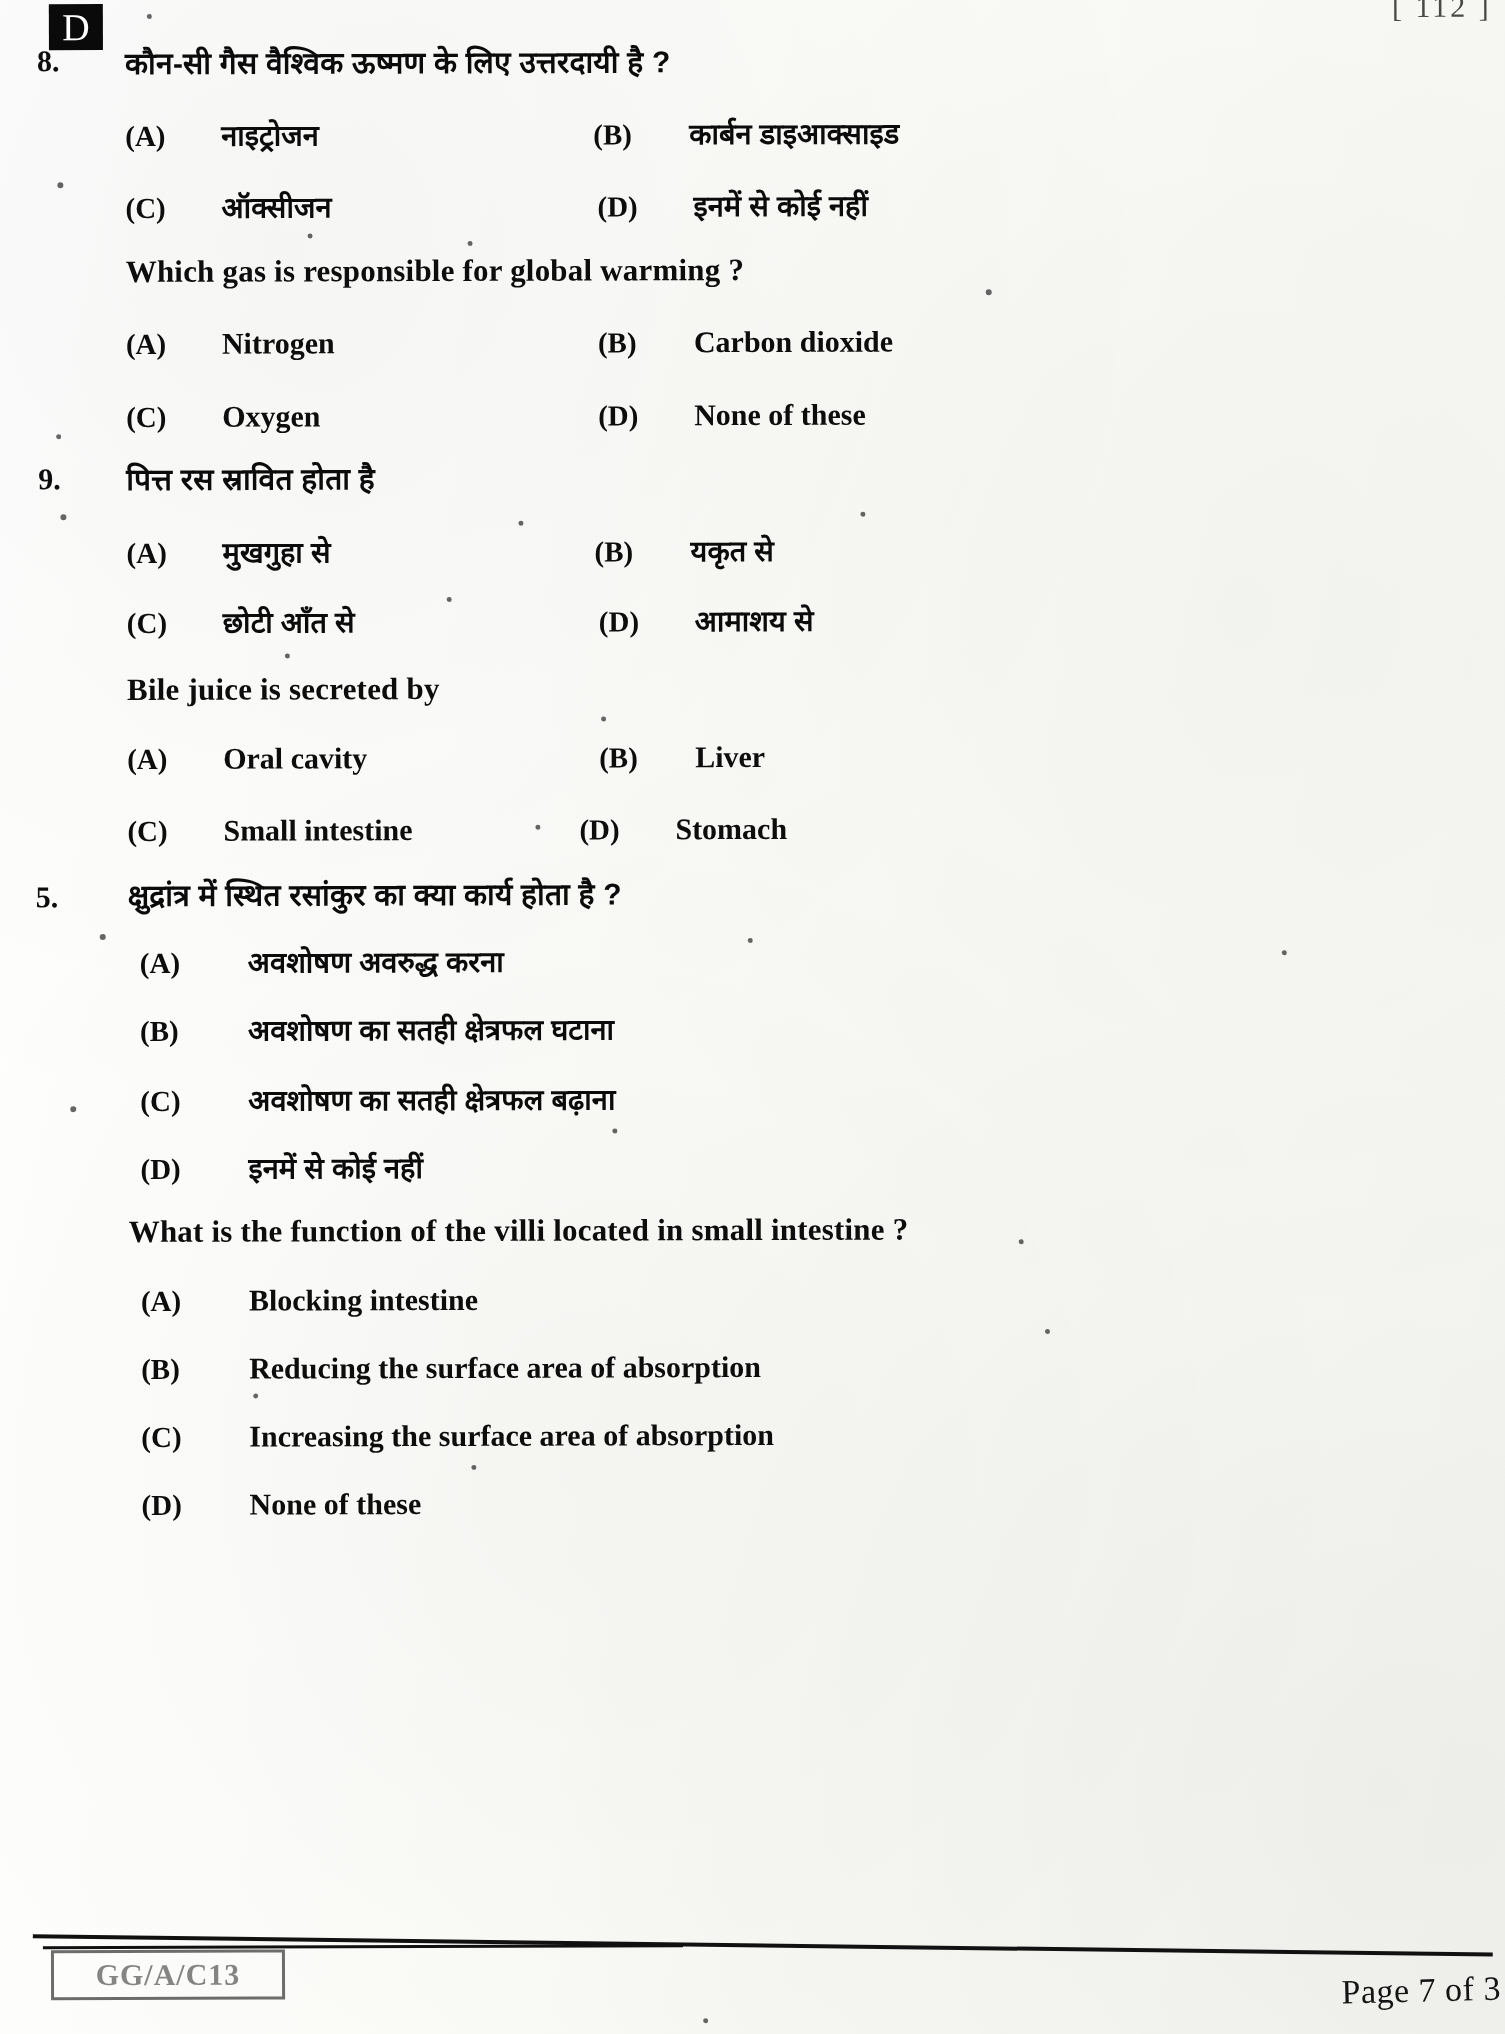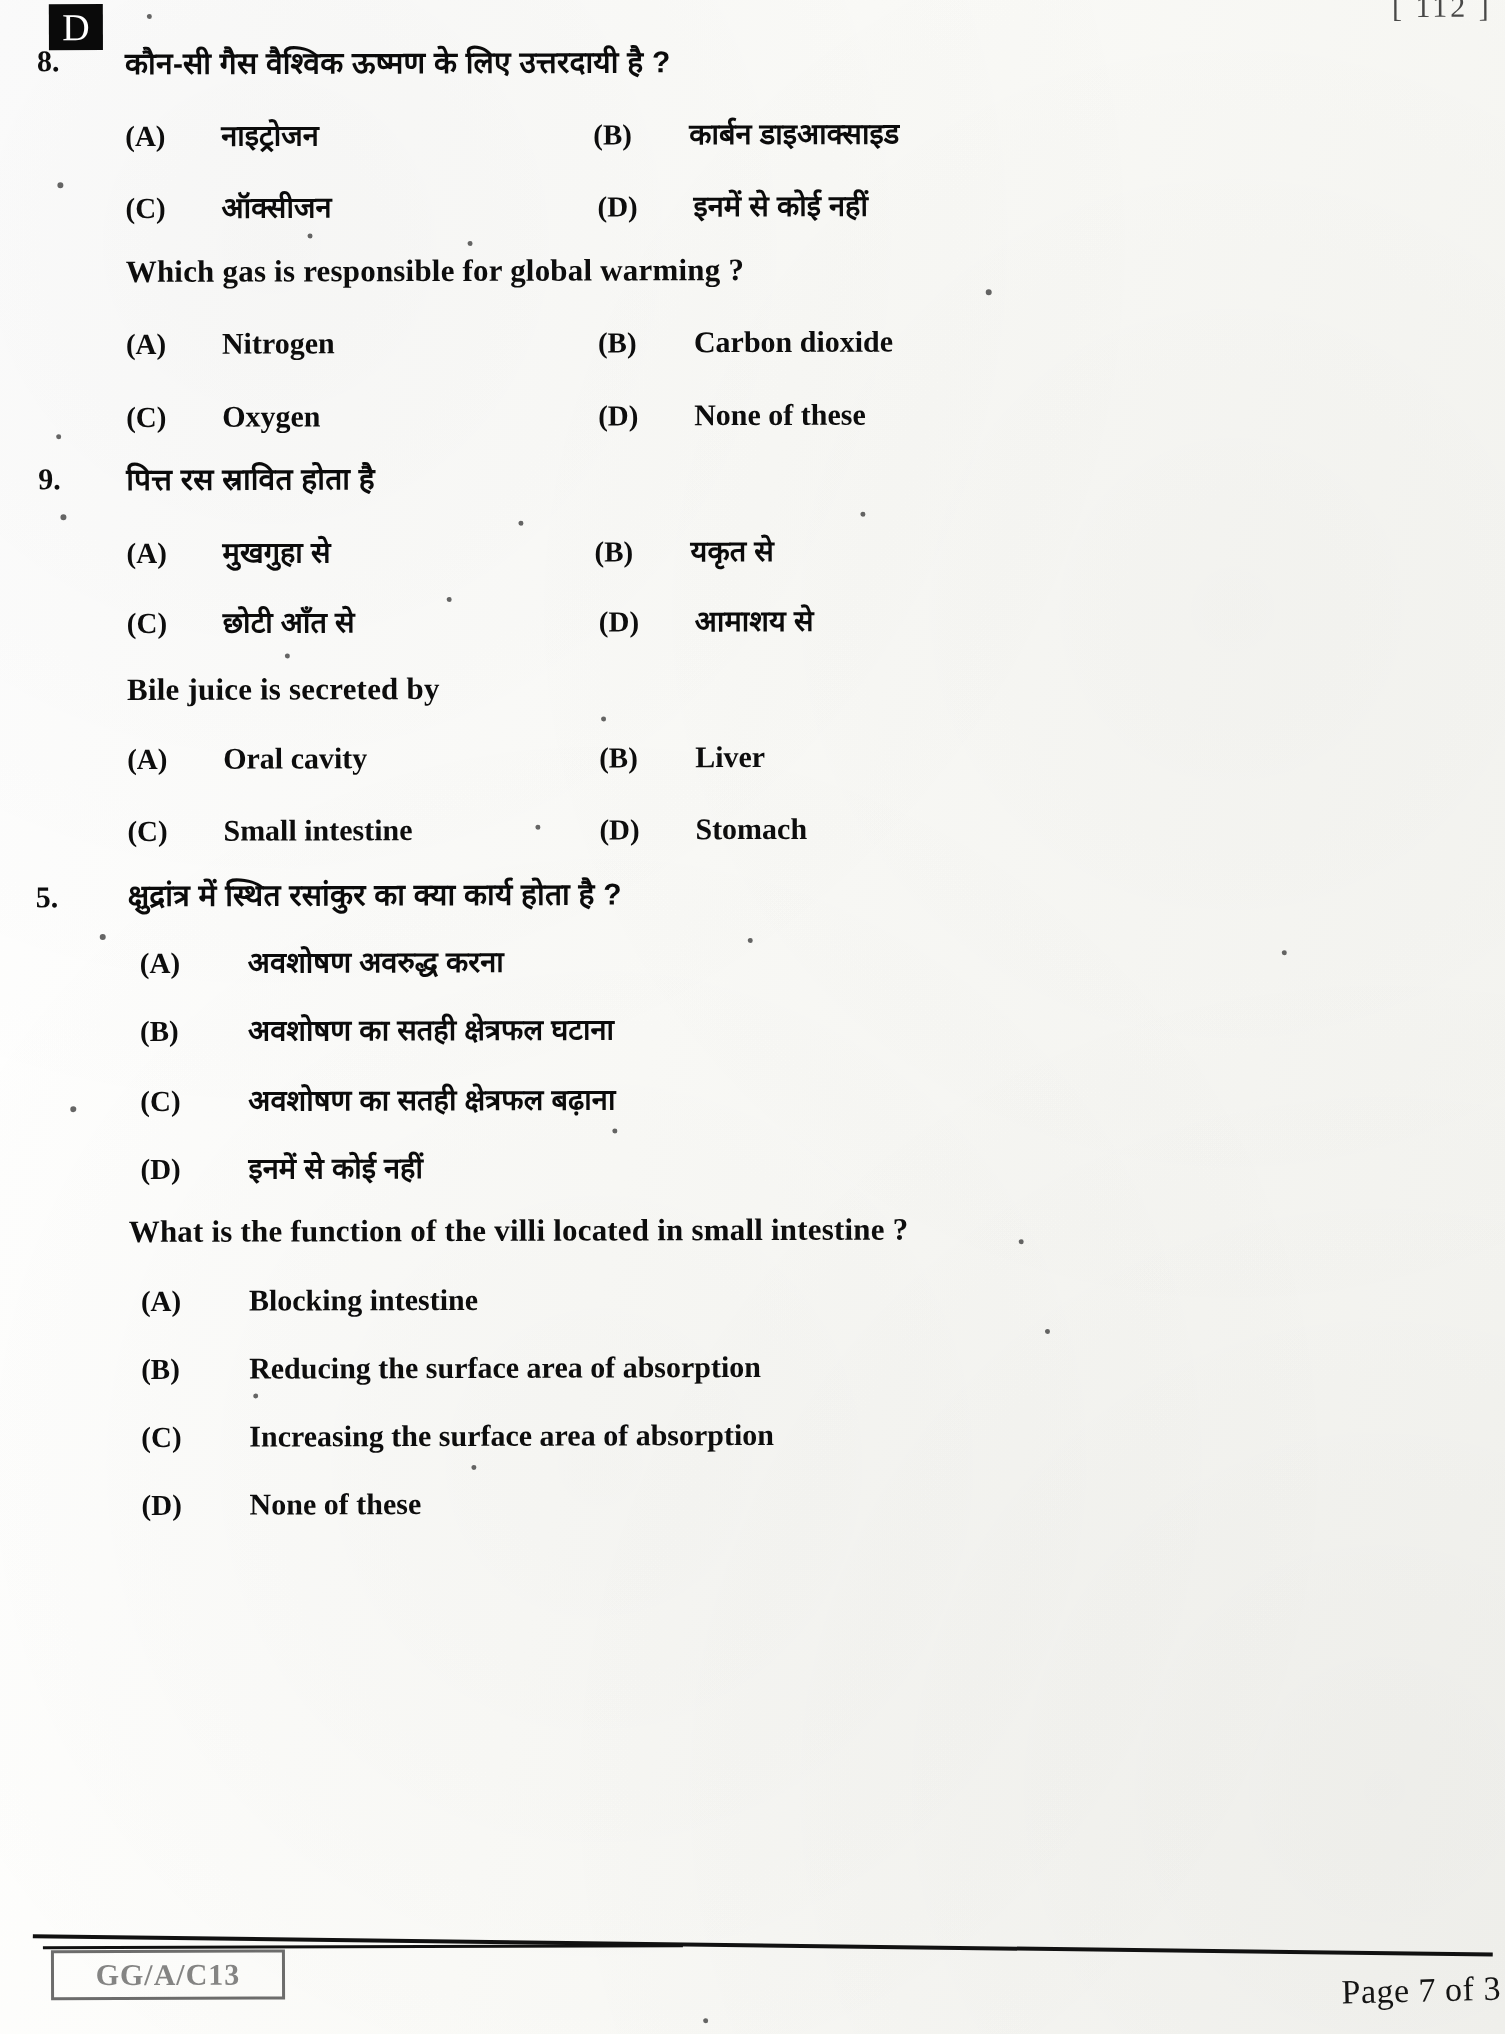--- a/index.html
+++ b/index.html
@@ -229,21 +229,21 @@
       <div class="opt" style="left:128px; top:740px;">
         <span class="lab lab-w">(A)</span><span class="val-en">Oral cavity</span>
       </div>
       <div class="opt" style="left:600px; top:740px;">
         <span class="lab lab-w">(B)</span><span class="val-en">Liver</span>
       </div>
 
       <div class="opt" style="left:128px; top:812px;">
         <span class="lab lab-w">(C)</span><span class="val-en">Small intestine</span>
       </div>
-      <div class="opt" style="left:600px; top:812px;">
+      <div class="opt" style="left:580px; top:812px;">
         <span class="lab lab-w">(D)</span><span class="val-en">Stomach</span>
       </div>
     </div>
 
     <div class="qblock">
       <div class="qnum" style="left:36px; top:878px;">5.</div>
       <div class="qtext-hi hi" style="left:128px; top:872px;">क्षुद्रांत्र में स्थित रसांकुर का क्या कार्य होता है ?</div>
 
       <div class="opt" style="left:140px; top:940px;">
         <span class="lab lab-w-wide">(A)</span><span class="val-hi">अवशोषण अवरुद्ध करना</span>

